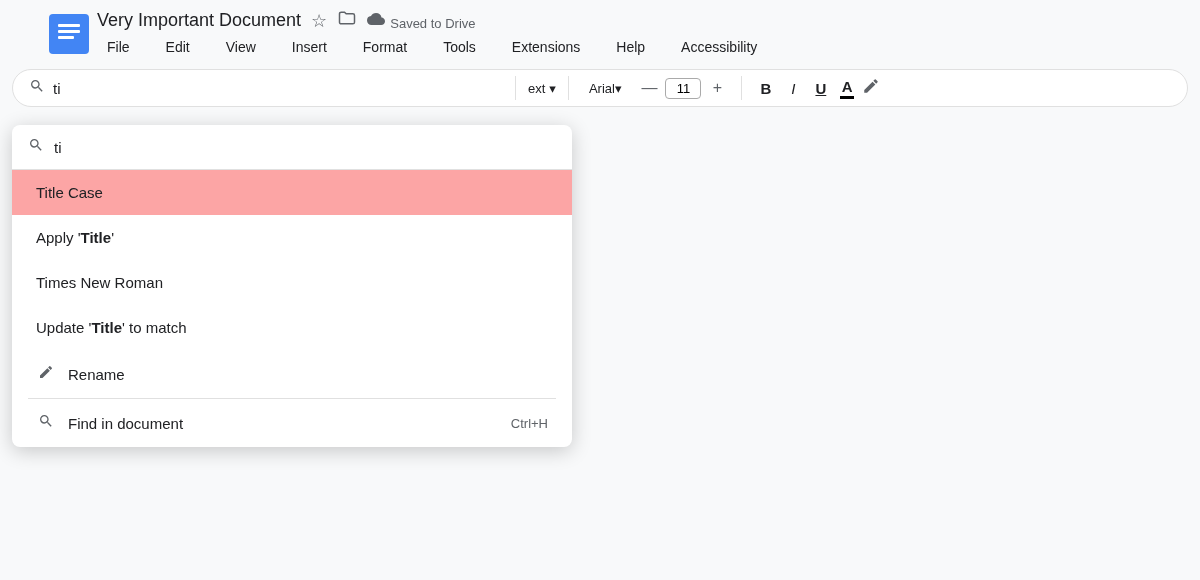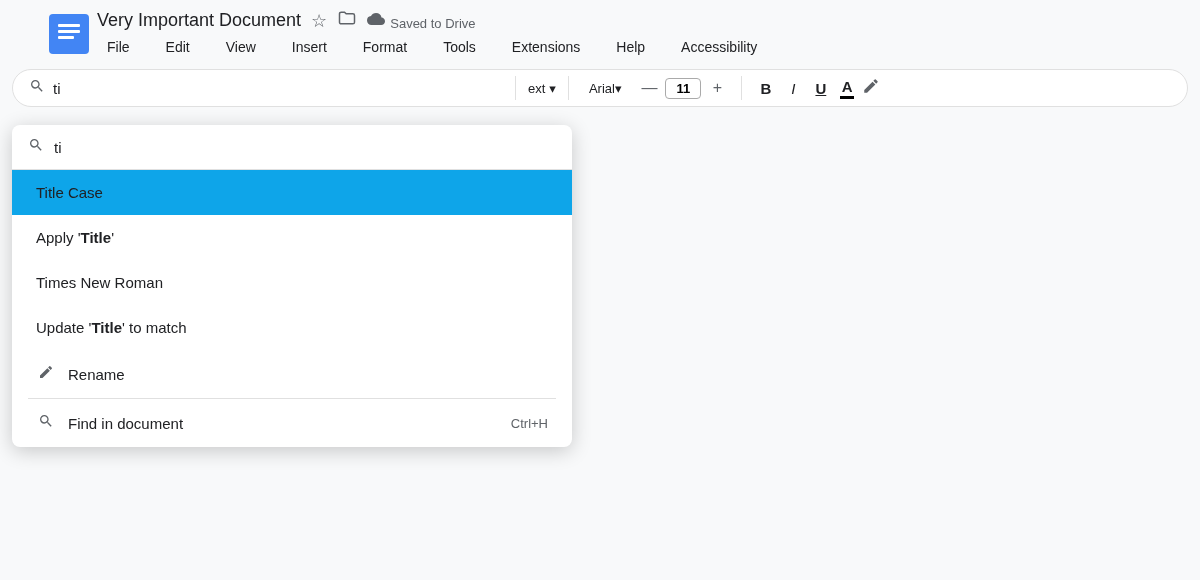--- a/index.html
+++ b/index.html
@@ -151,21 +151,20 @@
       cursor: pointer;
     }
 
     .font-size-box {
       border: 1px solid #aaa;
       border-radius: 4px;
       padding: 2px 8px;
       font-size: 13px;
       text-align: center;
       min-width: 36px;
-      font-weight: bold;
     }
 
     .format-btn {
       font-size: 15px;
       font-weight: 700;
       padding: 2px 6px;
       cursor: pointer;
       color: #202124;
     }
 
@@ -239,21 +238,21 @@
       display: flex;
       align-items: center;
       padding: 14px 24px;
       font-size: 15px;
       color: #202124;
       cursor: pointer;
       gap: 12px;
     }
 
     .dropdown-item.highlighted {
-      background: #0ea5e9;
+      background: #fca5a5;
     }
 
     .dropdown-item-icon {
       font-size: 16px;
       color: #5f6368;
       width: 20px;
       text-align: center;
     }
 
     .dropdown-divider {

